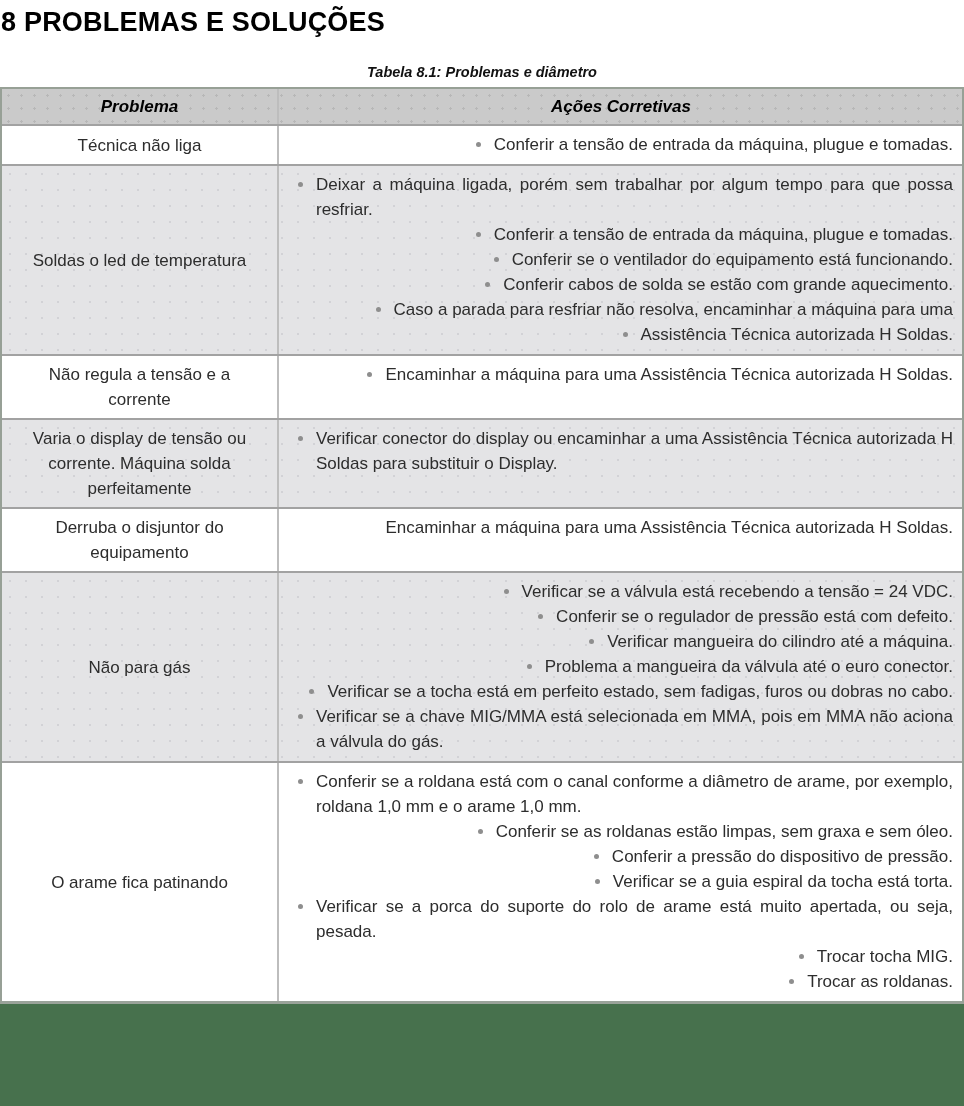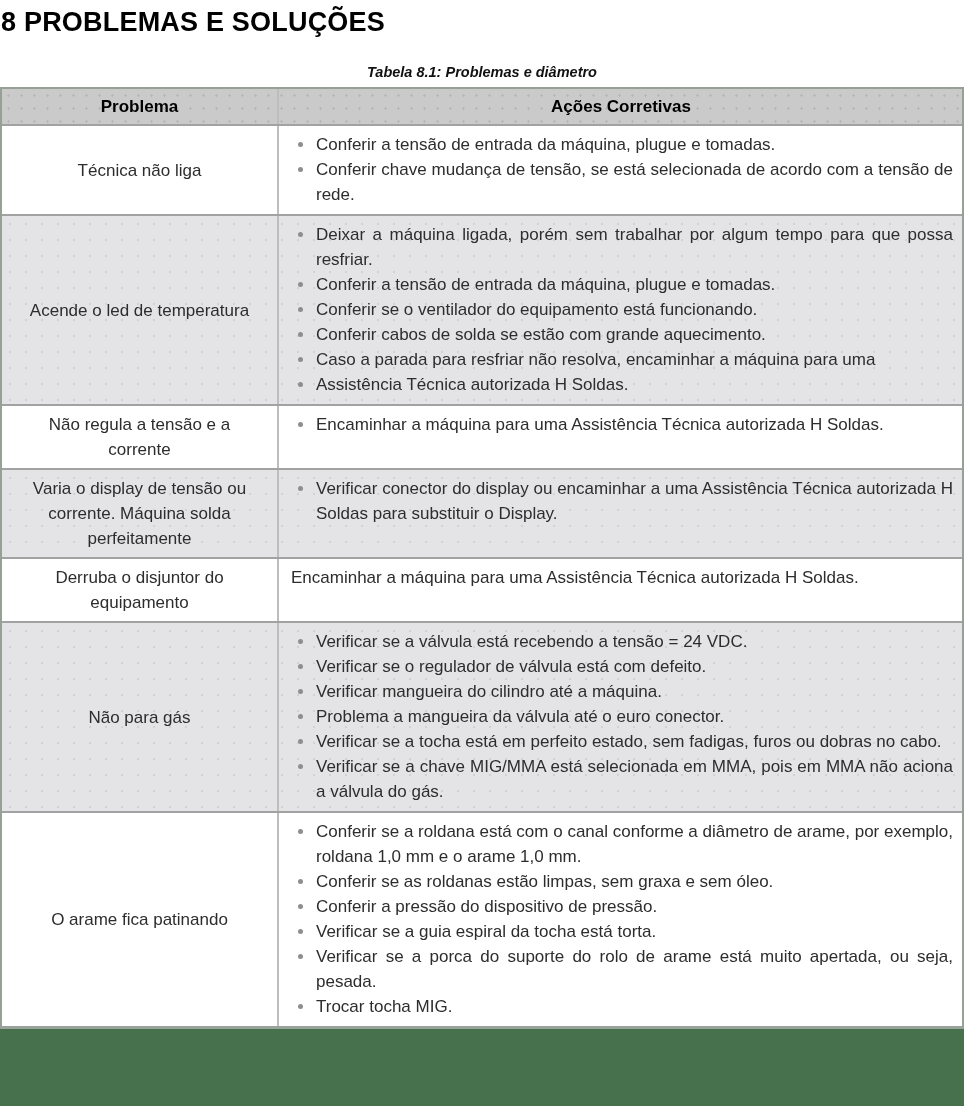--- a/index.html
+++ b/index.html
@@ -65,22 +65,23 @@
     justify-content: center;
     text-align: center;
     padding: 6px 16px;
   }
   .td.c2 {
     flex: 1;
     padding: 6px 9px 7px 10px;
     display: flex;
     flex-direction: column;
     justify-content: flex-start;
-  }
-  .tr.head .td { font-weight: bold; color: #000; padding-top: 5px; padding-bottom: 5px; min-height: 35px; }
+    align-items: flex-end;
+  }
+  .tr.head .td { font-weight: bold; color: #000; padding-top: 5px; padding-bottom: 5px; min-height: 35px; font-style: italic; }
   .tr.head .td.c2 { align-items: center; justify-content: center; }
   .li { display: flex; align-items: flex-start; }
   .li .dot {
     flex: none;
     width: 5px; height: 5px;
     border-radius: 50%;
     background: #8e8e8e;
     margin: 10px 13px 0 9px;
   }
   .li .txt { flex: 1; text-align: justify; }
@@ -102,28 +103,24 @@
         <div class="td c2">Ações Corretivas</div>
       </div>
       <div id="table-body">
           <div class="tr">
             <div class="td c1">Técnica não liga</div>
             <div class="td c2">
               <div class="li">
                 <span class="dot"></span>
                 <span class="txt">Conferir a tensão de entrada da máquina, plugue e tomadas.</span>
               </div>
-              <div class="li">
-                <span class="dot"></span>
-                <span class="txt">Conferir chave mudança de tensão, se está selecionada de acordo com a tensão de rede.</span>
-              </div>
             </div>
           </div>
           <div class="tr alt">
-            <div class="td c1">Acende o led de temperatura</div>
+            <div class="td c1">Soldas o led de temperatura</div>
             <div class="td c2">
               <div class="li">
                 <span class="dot"></span>
                 <span class="txt">Deixar a máquina ligada, porém sem trabalhar por algum tempo para que possa resfriar.</span>
               </div>
               <div class="li">
                 <span class="dot"></span>
                 <span class="txt">Conferir a tensão de entrada da máquina, plugue e tomadas.</span>
               </div>
               <div class="li">
@@ -170,21 +167,21 @@
           </div>
           <div class="tr alt">
             <div class="td c1">Não para gás</div>
             <div class="td c2">
               <div class="li">
                 <span class="dot"></span>
                 <span class="txt">Verificar se a válvula está recebendo a tensão = 24 VDC.</span>
               </div>
               <div class="li">
                 <span class="dot"></span>
-                <span class="txt">Verificar se o regulador de válvula está com defeito.</span>
+                <span class="txt">Conferir se o regulador de pressão está com defeito.</span>
               </div>
               <div class="li">
                 <span class="dot"></span>
                 <span class="txt">Verificar mangueira do cilindro até a máquina.</span>
               </div>
               <div class="li">
                 <span class="dot"></span>
                 <span class="txt">Problema a mangueira da válvula até o euro conector.</span>
               </div>
               <div class="li">
@@ -216,20 +213,24 @@
                 <span class="dot"></span>
                 <span class="txt">Verificar se a guia espiral da tocha está torta.</span>
               </div>
               <div class="li">
                 <span class="dot"></span>
                 <span class="txt">Verificar se a porca do suporte do rolo de arame está muito apertada, ou seja, pesada.</span>
               </div>
               <div class="li">
                 <span class="dot"></span>
                 <span class="txt">Trocar tocha MIG.</span>
+              </div>
+              <div class="li">
+                <span class="dot"></span>
+                <span class="txt">Trocar as roldanas.</span>
               </div>
             </div>
           </div>
         </div>
     </div>
 
   </div>
 </div>
 
 </body></html>

